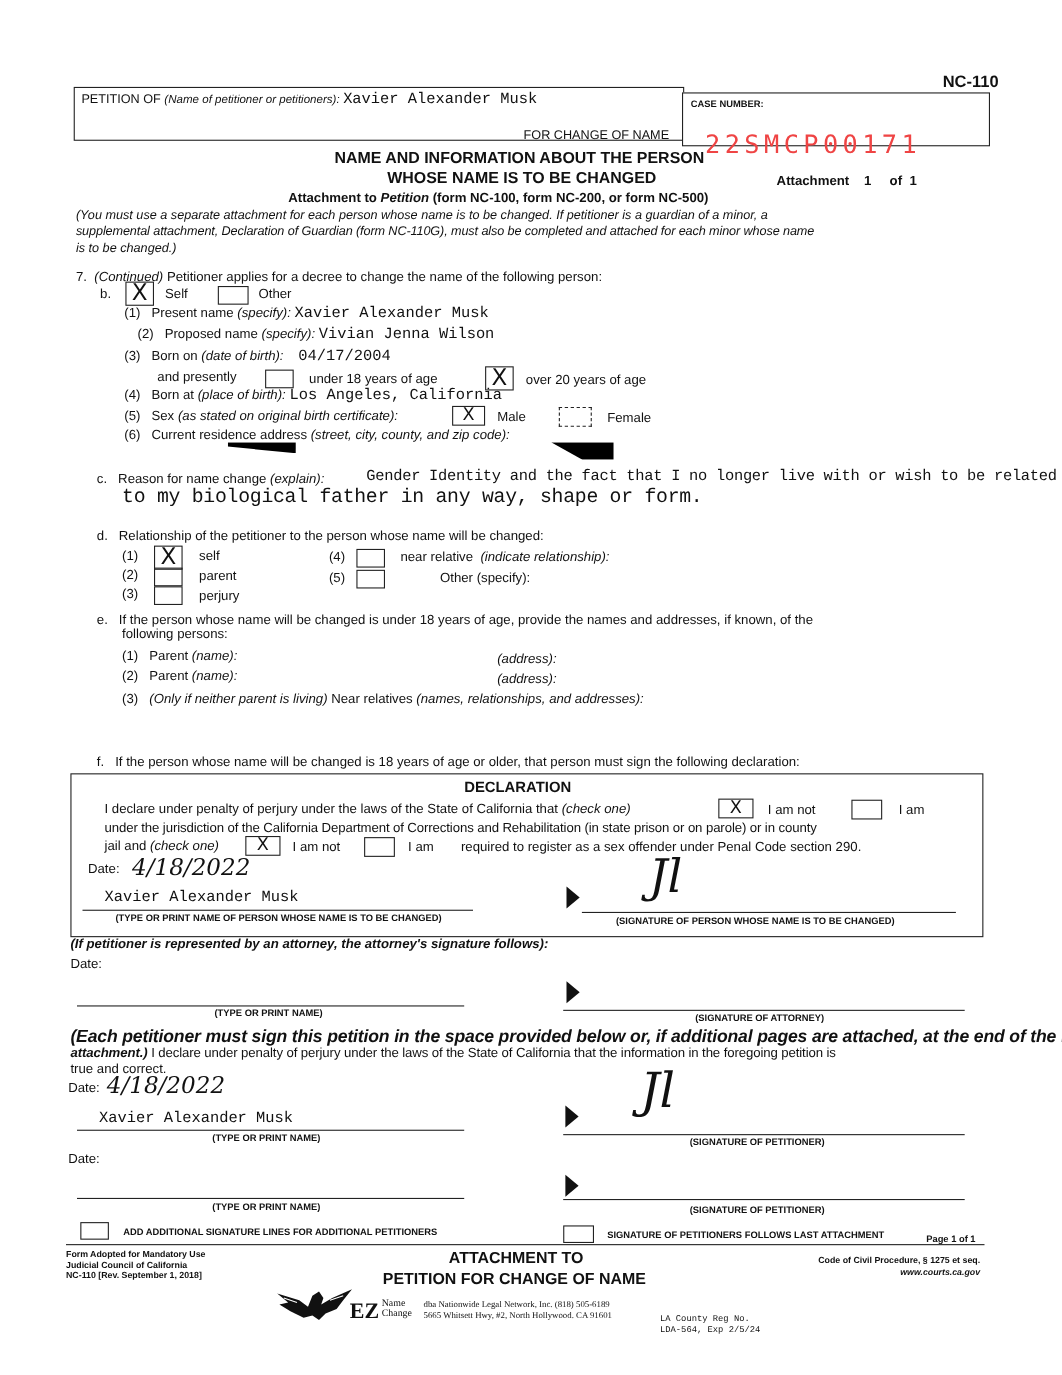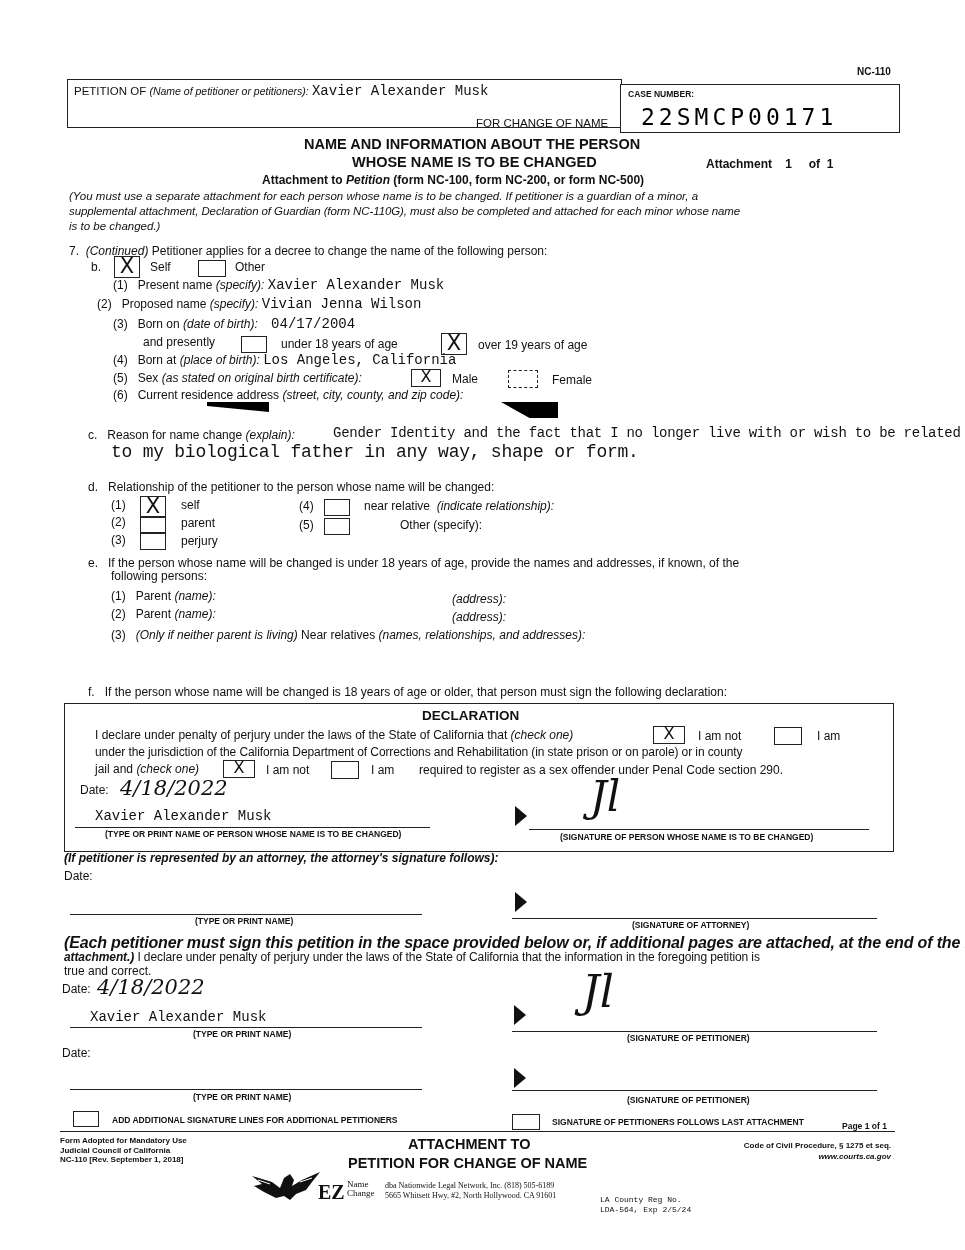--- a/index.html
+++ b/index.html
@@ -14,32 +14,32 @@
   .cb { position: absolute; width: 20px; height: 17px; border: 1.5px solid #222; font-size: 16px; line-height: 14px; text-align: center; font-family: "DejaVu Sans", sans-serif; }
   .cb.lg { width: 26px; height: 22px; font-size: 21px; line-height: 19px; }
   .line { position: absolute; height: 0; border-top: 1.5px solid #222; }
   .tri { position: absolute; width: 0; height: 0; border-top: 10px solid transparent; border-bottom: 10px solid transparent; border-left: 12px solid #111; }
   .redact { position: absolute; background: #000; }
   .small { font-size: 8.5px; }
 </style>
 </head>
 <body>
 
-<div class="abs b" style="left:845px;top:66px;font-size:10px;padding-left:12px;">NC-110</div>
+<div class="abs b" style="left:845px;top:66px;font-size:15px;padding-left:12px;">NC-110</div>
 
 <div class="box" style="left:67px;top:79px;width:555px;height:49px;"></div>
 <div class="box" style="left:620px;top:84px;width:280px;height:49px;"></div>
 <div class="abs" style="left:74px;top:83px;font-size:11.5px;">
   <span>PETITION OF</span>
   <span class="i" style="font-size:10.5px;">(Name of petitioner or petitioners):</span>
   <span class="fill" style="font-size:14px;">Xavier Alexander Musk</span>
 </div>
 <div class="abs" style="left:476px;top:117px;font-size:11.5px;">FOR CHANGE OF NAME</div>
 <div class="abs b" style="left:628px;top:89px;font-size:8.5px;">CASE NUMBER:</div>
-<div class="abs" style="left:641px;top:104px;font-family:'DejaVu Sans Mono',monospace;font-size:23px;letter-spacing:4px;color:#000000;">22SMCP00171</div>
+<div class="abs" style="left:641px;top:119px;font-family:'DejaVu Sans Mono',monospace;font-size:23px;letter-spacing:4px;color:#ef4444;">22SMCP00171</div>
 
 <div class="abs b" style="left:304px;top:136px;font-size:14.5px;">NAME AND INFORMATION ABOUT THE PERSON</div>
 <div class="abs b" style="left:352px;top:154px;font-size:14.5px;">WHOSE NAME IS TO BE CHANGED</div>
 <div class="abs b" style="left:706px;top:157px;font-size:12px;">
   <span>Attachment</span>&nbsp;&nbsp;&nbsp;
   <span>1</span>&nbsp;&nbsp;&nbsp;&nbsp;
   <span>of</span>&nbsp;
   <span>1</span>
 </div>
 <div class="abs b" style="left:262px;top:173px;font-size:12px;">
@@ -63,38 +63,38 @@
 <div class="cb" style="left:198px;top:260px;width:28px;"></div>
 <div class="abs" style="left:235px;top:260px;font-size:12px;">Other</div>
 
 <div class="abs" style="left:113px;top:277px;font-size:12px;">
   <span>(1)</span>&nbsp;&nbsp;
   <span>Present name</span>
   <span class="i">(specify):</span>
   <span class="fill" style="font-size:14px;">Xavier Alexander Musk</span>
 </div>
 
-<div class="abs" style="left:97px;top:296px;font-size:12px;text-align:right;">
+<div class="abs" style="left:125px;top:296px;font-size:12px;text-align:right;">
   <span>(2)</span>&nbsp;&nbsp;
   <span>Proposed name</span>
   <span class="i">(specify):</span>
   <span class="fill" style="font-size:14px;">Vivian Jenna Wilson</span>
 </div>
 
 <div class="abs" style="left:113px;top:316px;font-size:12px;">
   <span>(3)</span>&nbsp;&nbsp;
   <span>Born on</span>
   <span class="i">(date of birth):</span>&nbsp;&nbsp;&nbsp;
   <span class="fill" style="font-size:14px;">04/17/2004</span>
 </div>
 <div class="abs" style="left:143px;top:335px;font-size:12px;">and presently</div>
 <div class="cb" style="left:241px;top:336px;width:26px;"></div>
 <div class="abs" style="left:281px;top:337px;font-size:12px;">under 18 years of age</div>
 <div class="cb lg" style="left:441px;top:333px;">X</div>
-<div class="abs" style="left:478px;top:338px;font-size:12px;">over 19 years of age</div>
+<div class="abs" style="left:478px;top:338px;font-size:12px;">over 20 years of age</div>
 
 <div class="abs" style="left:113px;top:352px;font-size:12px;">
   <span>(4)</span>&nbsp;&nbsp;
   <span>Born at</span>
   <span class="i">(place of birth):</span>
   <span class="fill" style="font-size:14px;">Los Angeles, California</span>
 </div>
 
 <div class="abs" style="left:113px;top:371px;font-size:12px;">
   <span>(5)</span>&nbsp;&nbsp;

